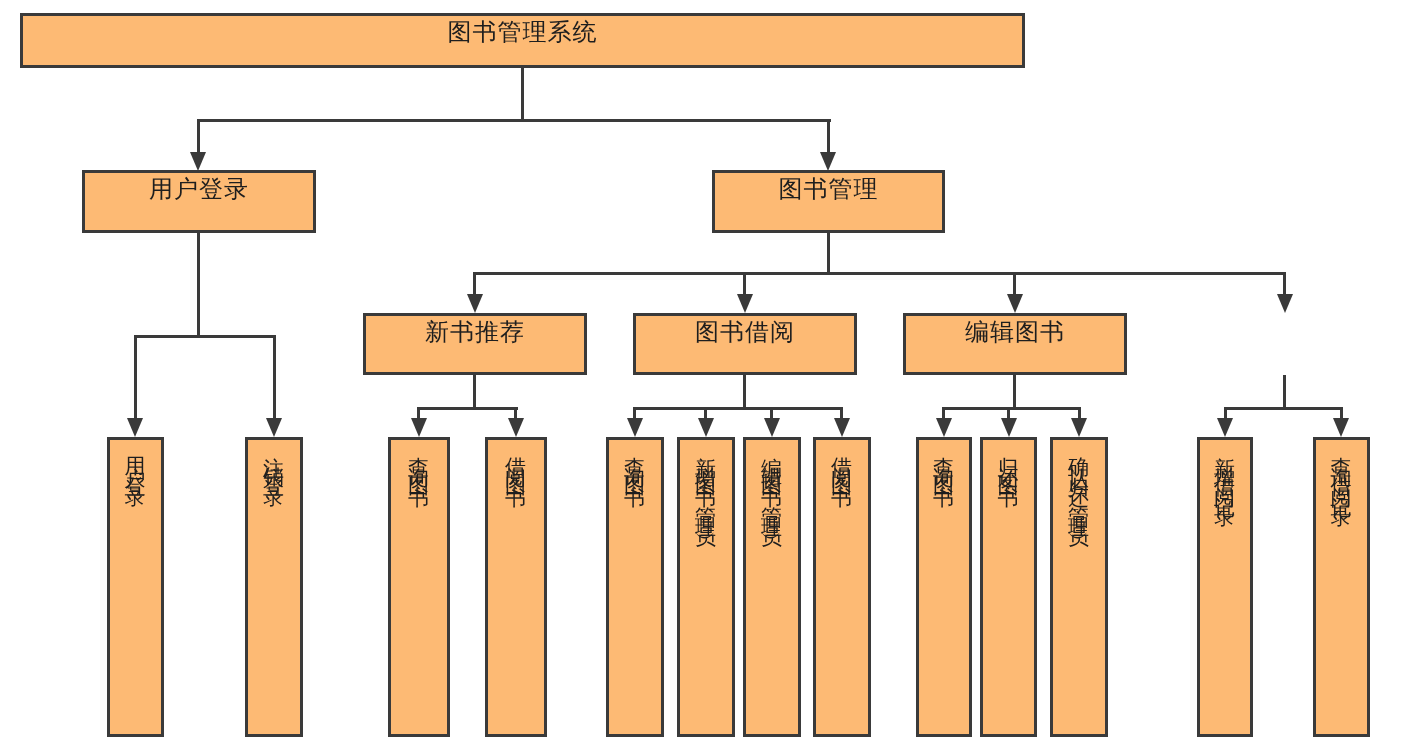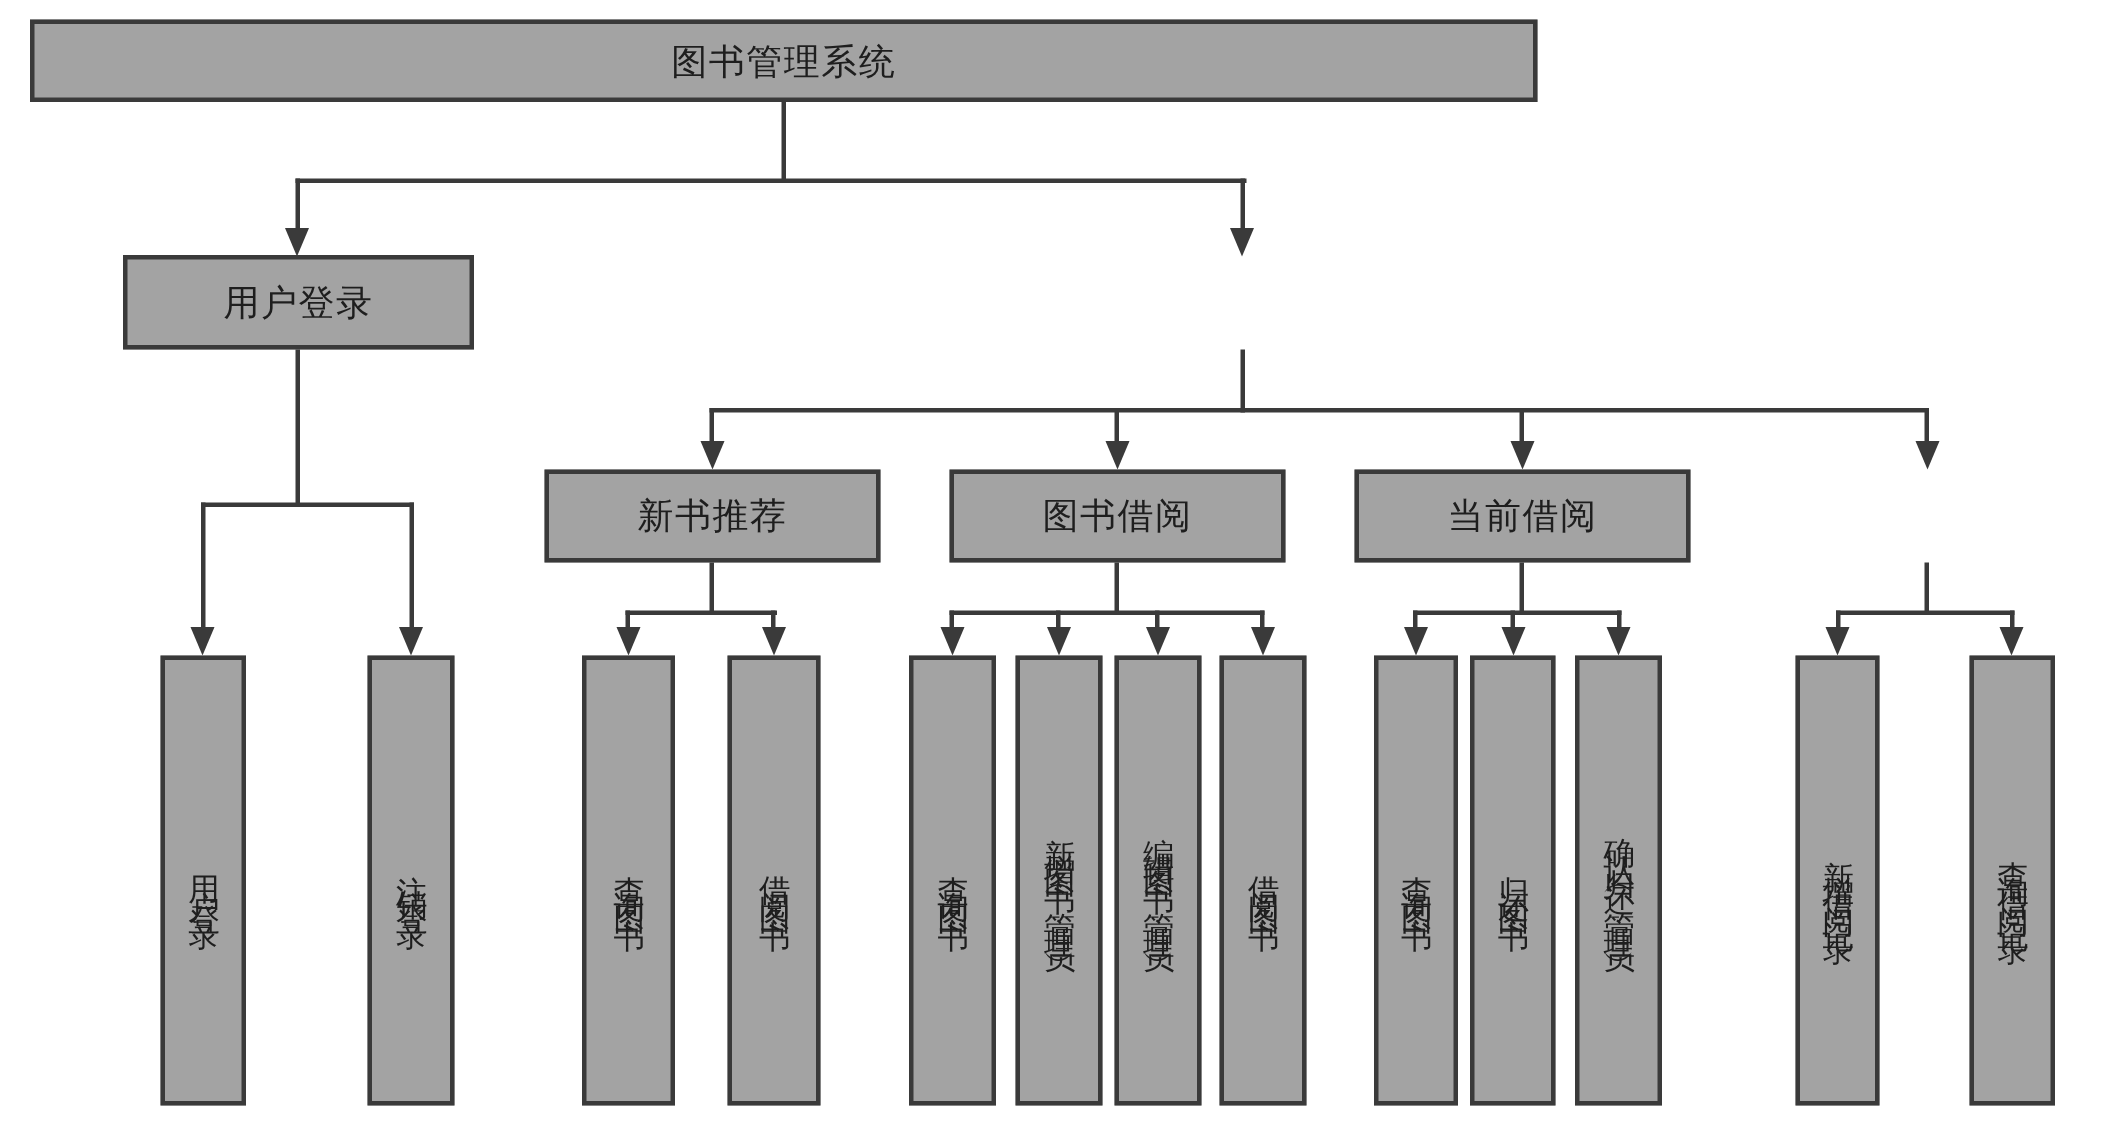--- a/index.html
+++ b/index.html
@@ -1,22 +1,22 @@
 <!DOCTYPE html>
 <html><head>
 <meta charset="utf-8">
 <style>
   html,body{margin:0;padding:0;background:#ffffff;}
   #canvas{
     position:relative;width:1405px;height:747px;background:#ffffff;
     font-family:"Liberation Sans","DejaVu Sans",sans-serif;overflow:hidden;
   }
   .box{
-    position:absolute;box-sizing:border-box;border:3px solid #3a3a3a;background:#a3a3a3;
-    display:flex;align-items:center;justify-content:center;color:#1e1e1e;
+    position:absolute;box-sizing:border-box;border:3px solid #3a3a3a;background:#fdba74;
+    display:flex;align-items:flex-start;justify-content:center;color:#1e1e1e;
   }
   .hlabel{font-size:24px;letter-spacing:1px;white-space:nowrap;}
   .leaf span{
     writing-mode:vertical-rl;text-orientation:mixed;
     font-size:21px;letter-spacing:10px;line-height:1;white-space:nowrap;color:#1e1e1e;
   }
   .line{position:absolute;background:#3a3a3a;}
   .v{width:3px;}
   .h{height:3px;}
   .arrow{
@@ -41,20 +41,23 @@
   <div class="line v" style="left:521px;top:66px;height:55px;"></div>
   <div class="line h" style="left:197px;top:119px;width:634px;"></div>
   <div class="line v" style="left:197px;top:119px;height:35px;"></div>
   <div class="line v" style="left:827px;top:119px;height:35px;"></div>
   <div class="arrow" style="left:190px;top:152px;"></div>
   <div class="arrow" style="left:820px;top:152px;"></div>
 
   <div class="box" style="left:82px;top:170px;width:234px;height:63px;">
     <span class="hlabel">用户登录</span>
   </div>
+  <div class="box" style="left:712px;top:170px;width:233px;height:63px;">
+    <span class="hlabel">图书管理</span>
+  </div>
 
   <div class="line v" style="left:197px;top:233px;height:105px;"></div>
   <div class="line h" style="left:134px;top:335px;width:142px;"></div>
   <div class="line v" style="left:134px;top:335px;height:84px;"></div>
   <div class="line v" style="left:273px;top:335px;height:84px;"></div>
   <div class="arrow" style="left:127px;top:418px;"></div>
   <div class="arrow" style="left:266px;top:418px;"></div>
 
   <div class="line v" style="left:827px;top:233px;height:42px;"></div>
   <div class="line h" style="left:473px;top:272px;width:813px;"></div>
@@ -67,21 +70,21 @@
   <div class="arrow" style="left:1007px;top:294px;"></div>
   <div class="arrow" style="left:1277px;top:294px;"></div>
 
   <div class="box" style="left:633px;top:313px;width:224px;height:62px;">
     <span class="hlabel">图书借阅</span>
   </div>
   <div class="box" style="left:363px;top:313px;width:224px;height:62px;">
     <span class="hlabel">新书推荐</span>
   </div>
   <div class="box" style="left:903px;top:313px;width:224px;height:62px;">
-    <span class="hlabel">当前借阅</span>
+    <span class="hlabel">编辑图书</span>
   </div>
 
   <div class="line v" style="left:473px;top:375px;height:34px;"></div>
   <div class="line h" style="left:417px;top:407px;width:101px;"></div>
   <div class="line v" style="left:417px;top:407px;height:13px;"></div>
   <div class="line v" style="left:514px;top:407px;height:13px;"></div>
   <div class="arrow" style="left:411px;top:418px;"></div>
   <div class="arrow" style="left:508px;top:418px;"></div>
 
   <div class="line v" style="left:743px;top:375px;height:34px;"></div>

